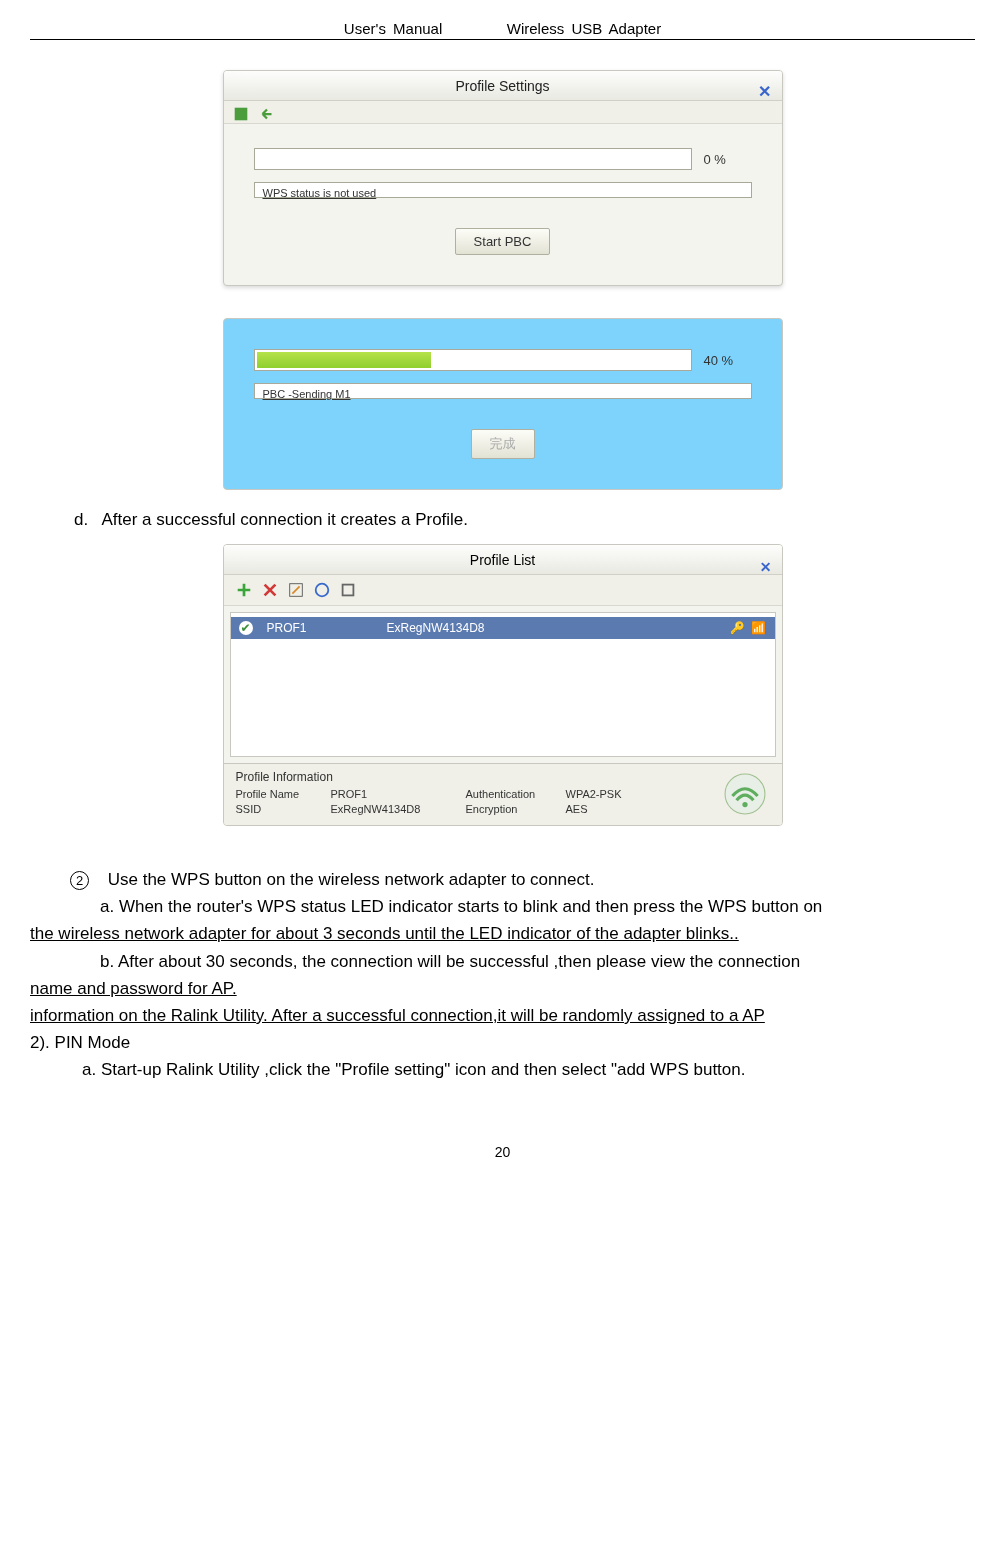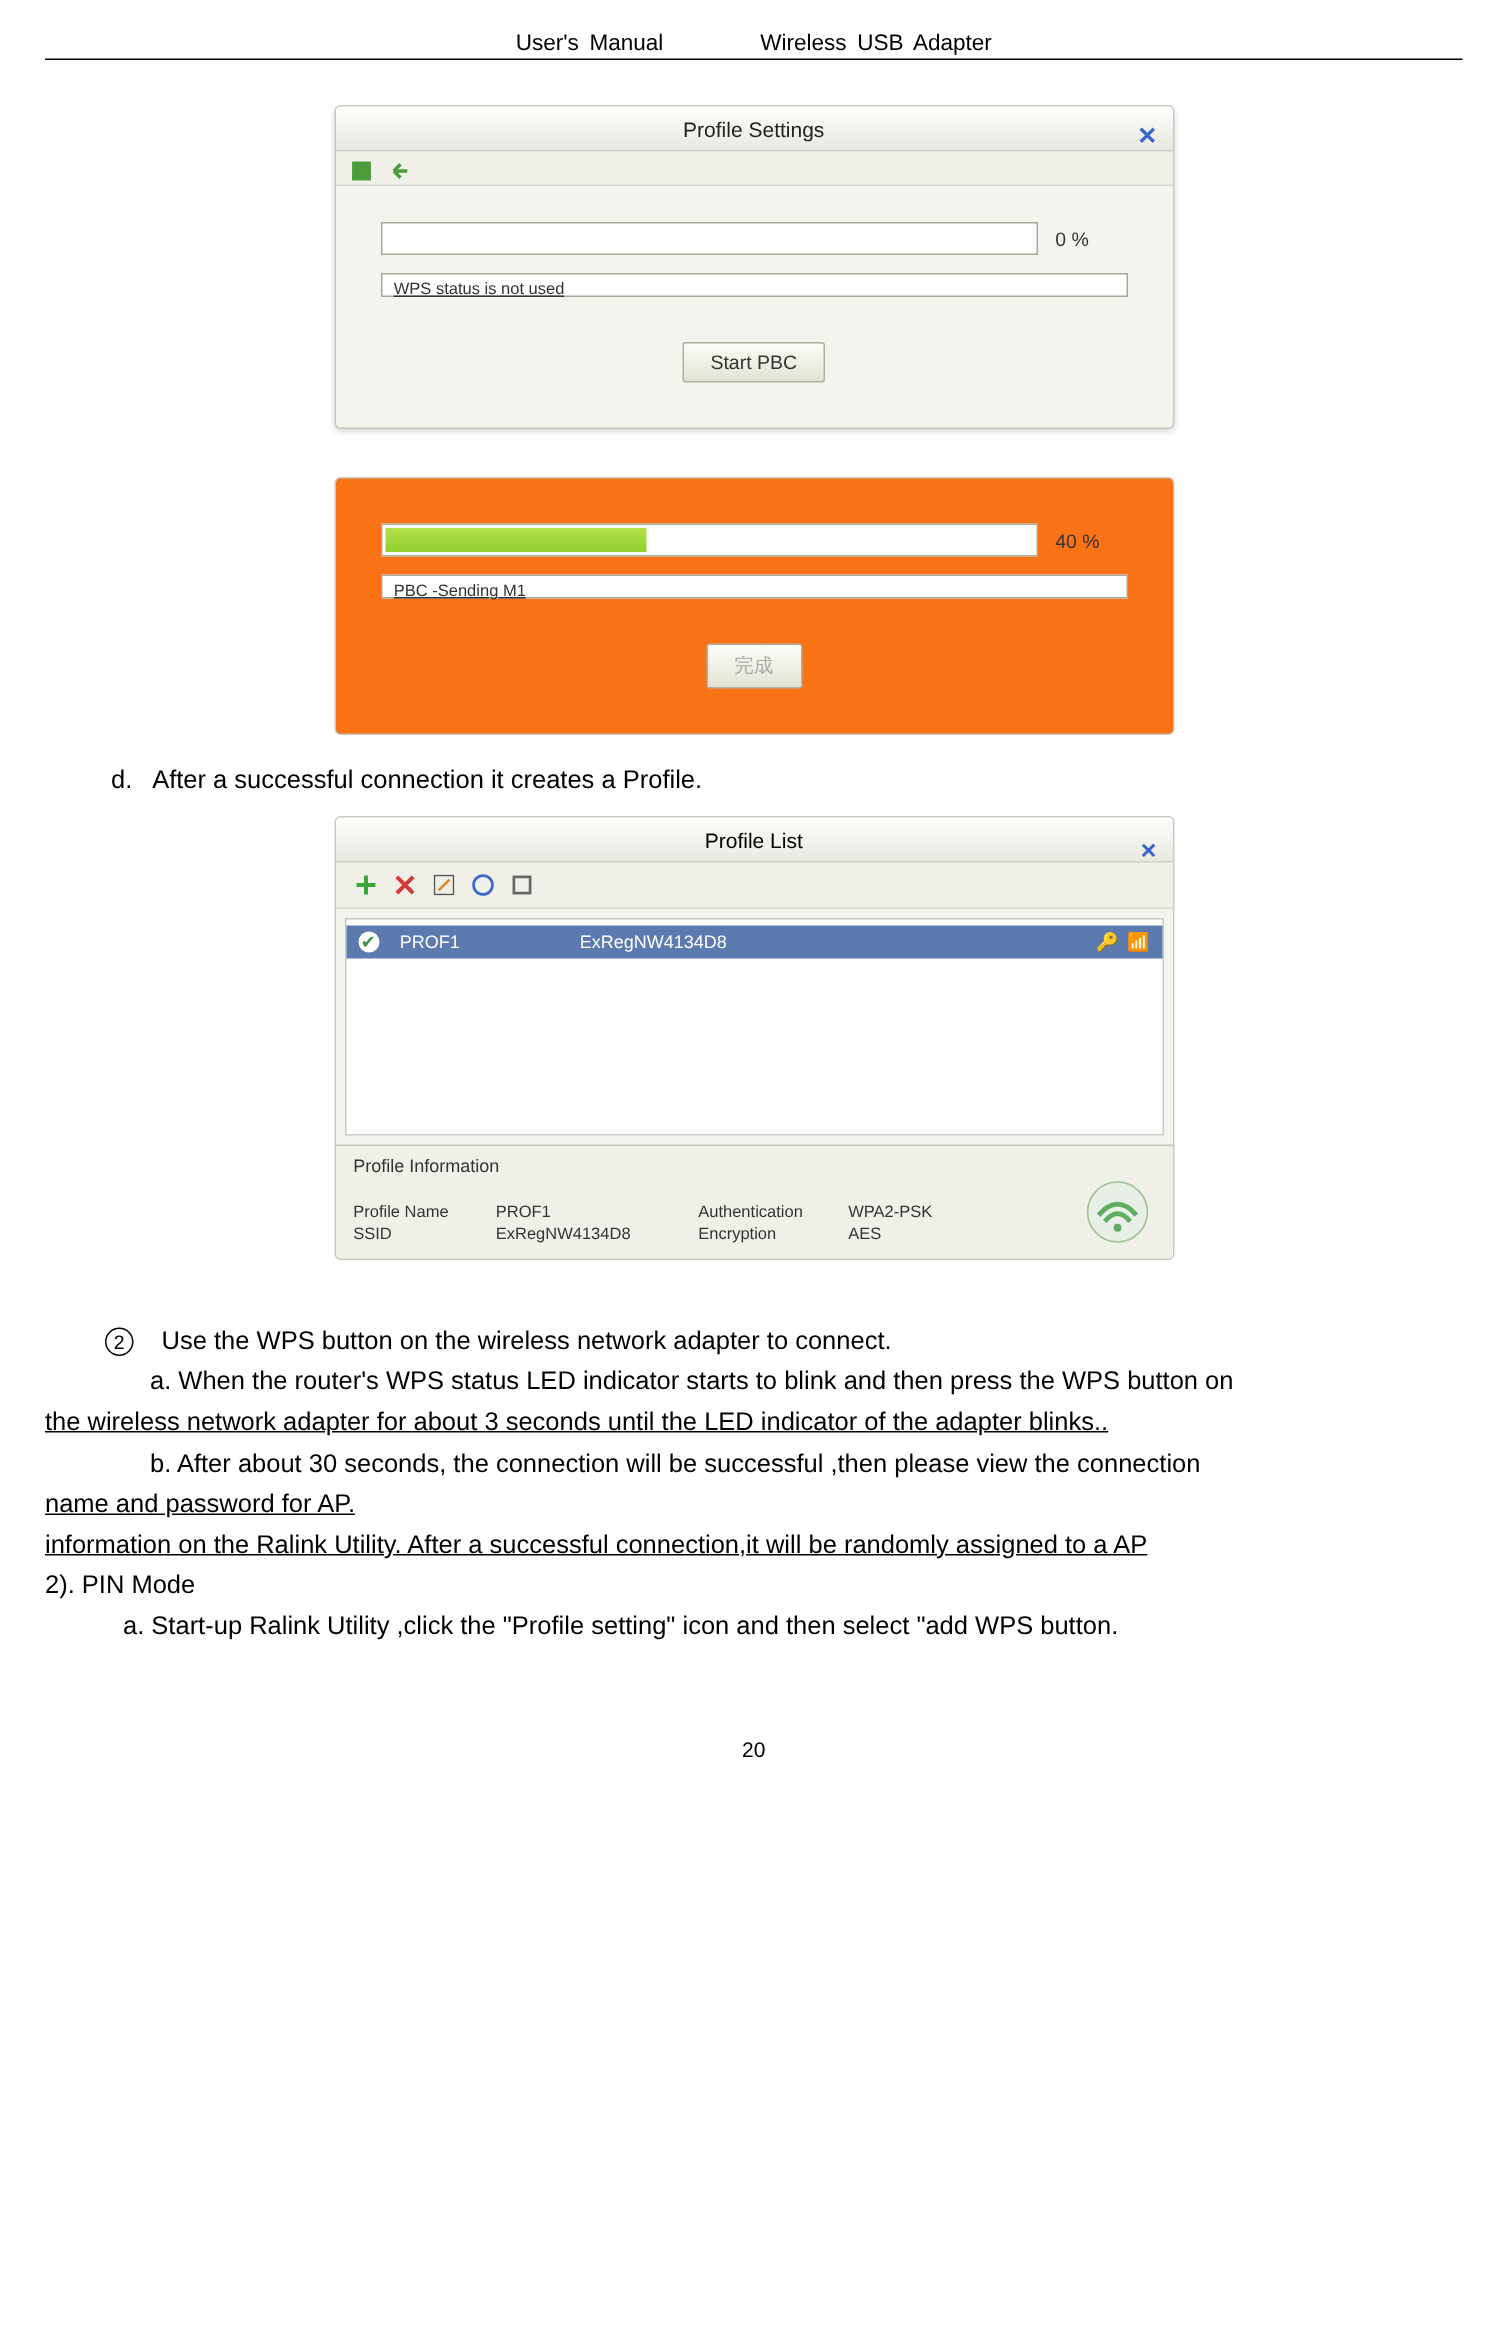--- a/index.html
+++ b/index.html
@@ -116,21 +116,21 @@
     font-size: 13px;
     color: #333;
     cursor: pointer;
   }
   .btn.disabled { color: #aaa; }
 
   
   .panel {
     width: 560px;
     margin: 0 auto 20px auto;
-    background: #f97316;
+    background: #7dd3fc;
     border: 1px solid #c8c8c0;
     border-radius: 4px;
     padding: 30px;
   }
 
   
   .para-d {
     font-size: 17px;
     margin: 18px 0 14px 44px;
   }
@@ -207,21 +207,21 @@
   .profile-info {
     background: #f0f0e8;
     border-top: 1px solid #c8c8c0;
     padding: 6px 12px 10px 12px;
     font-size: 12px;
     position: relative;
   }
   .profile-info .legend {
     font-size: 12px;
     color: #333;
-    margin-bottom: 18px;
+    margin-bottom: 4px;
   }
   .info-grid {
     display: grid;
     grid-template-columns: 95px 135px 100px 80px;
     row-gap: 3px;
     font-size: 11px;
     color: #333;
   }
   .wifi-icon {
     position: absolute;

